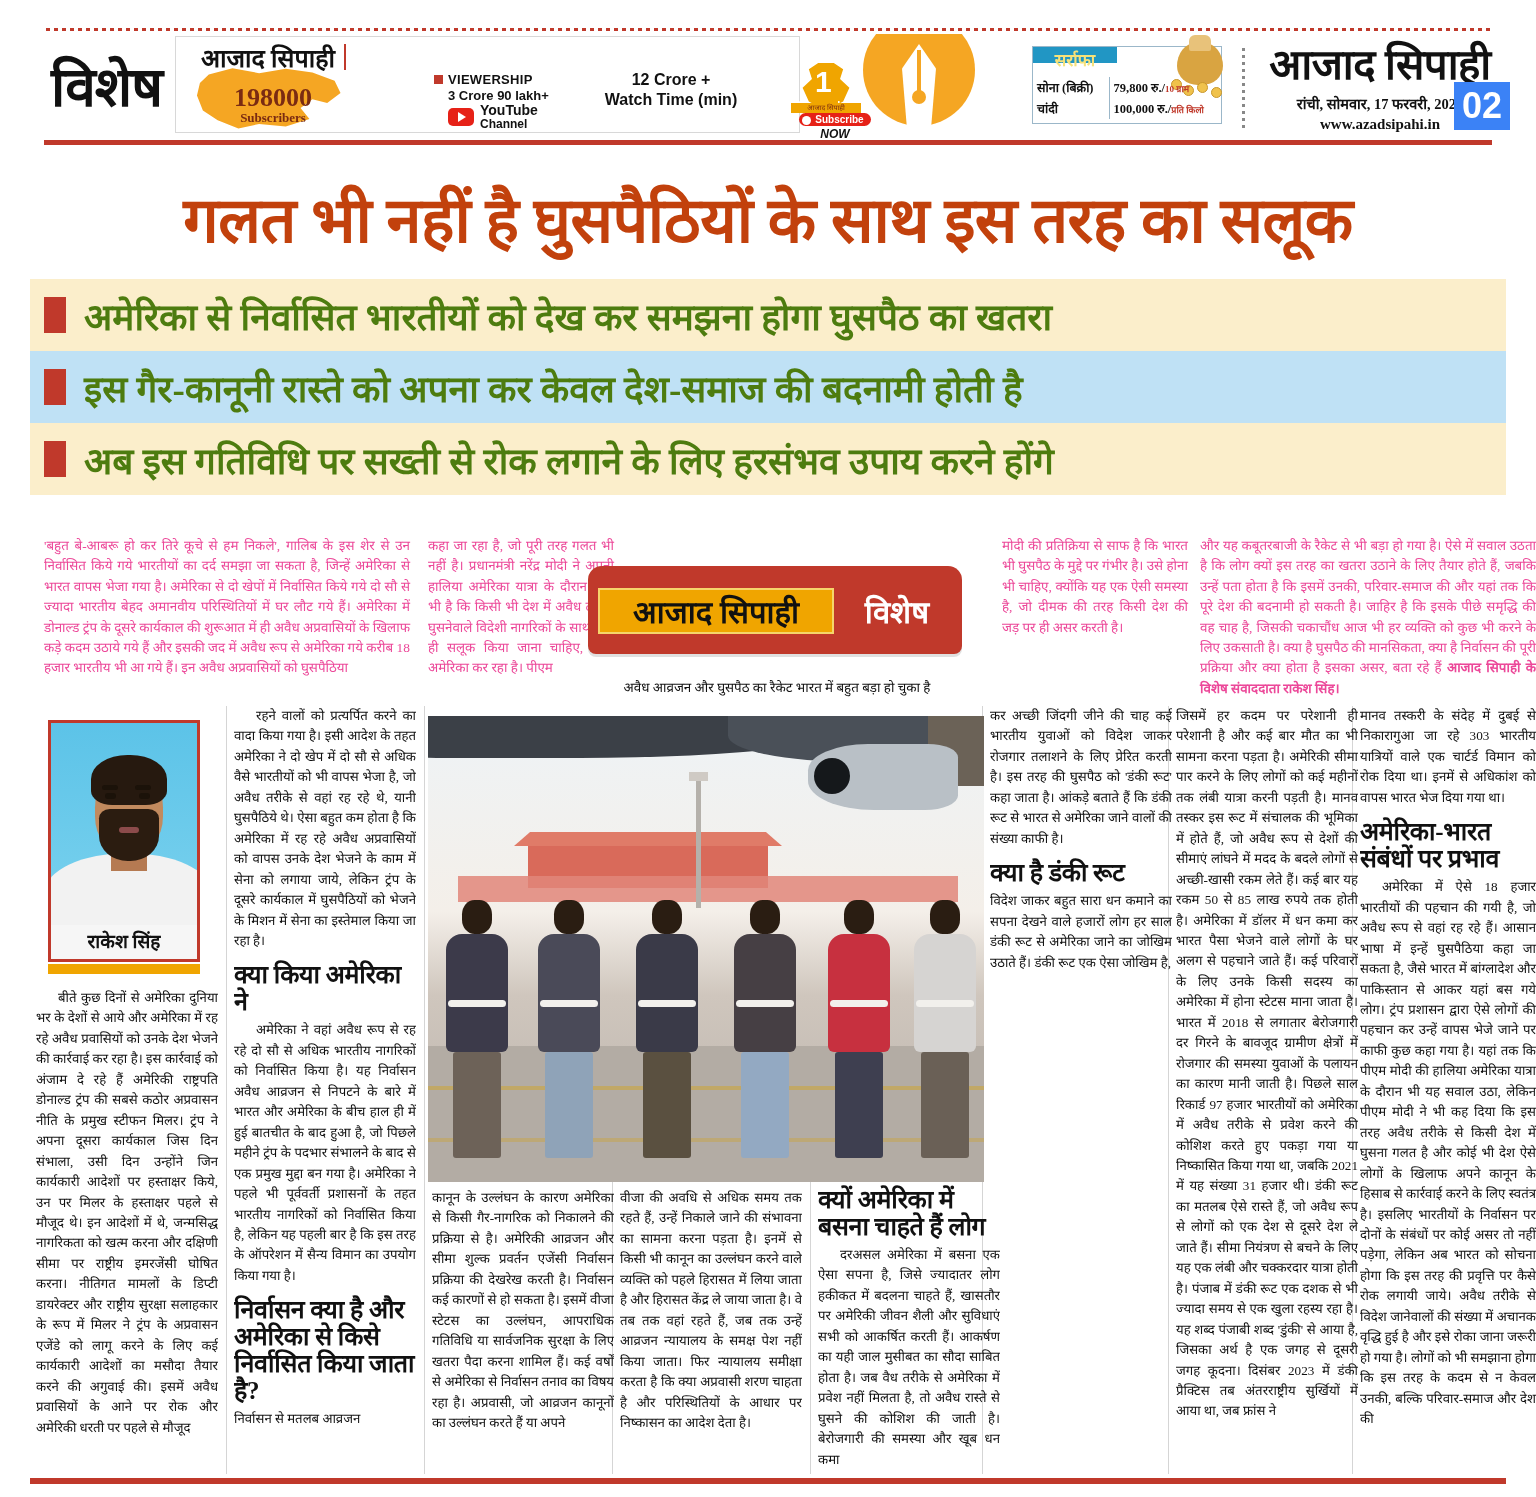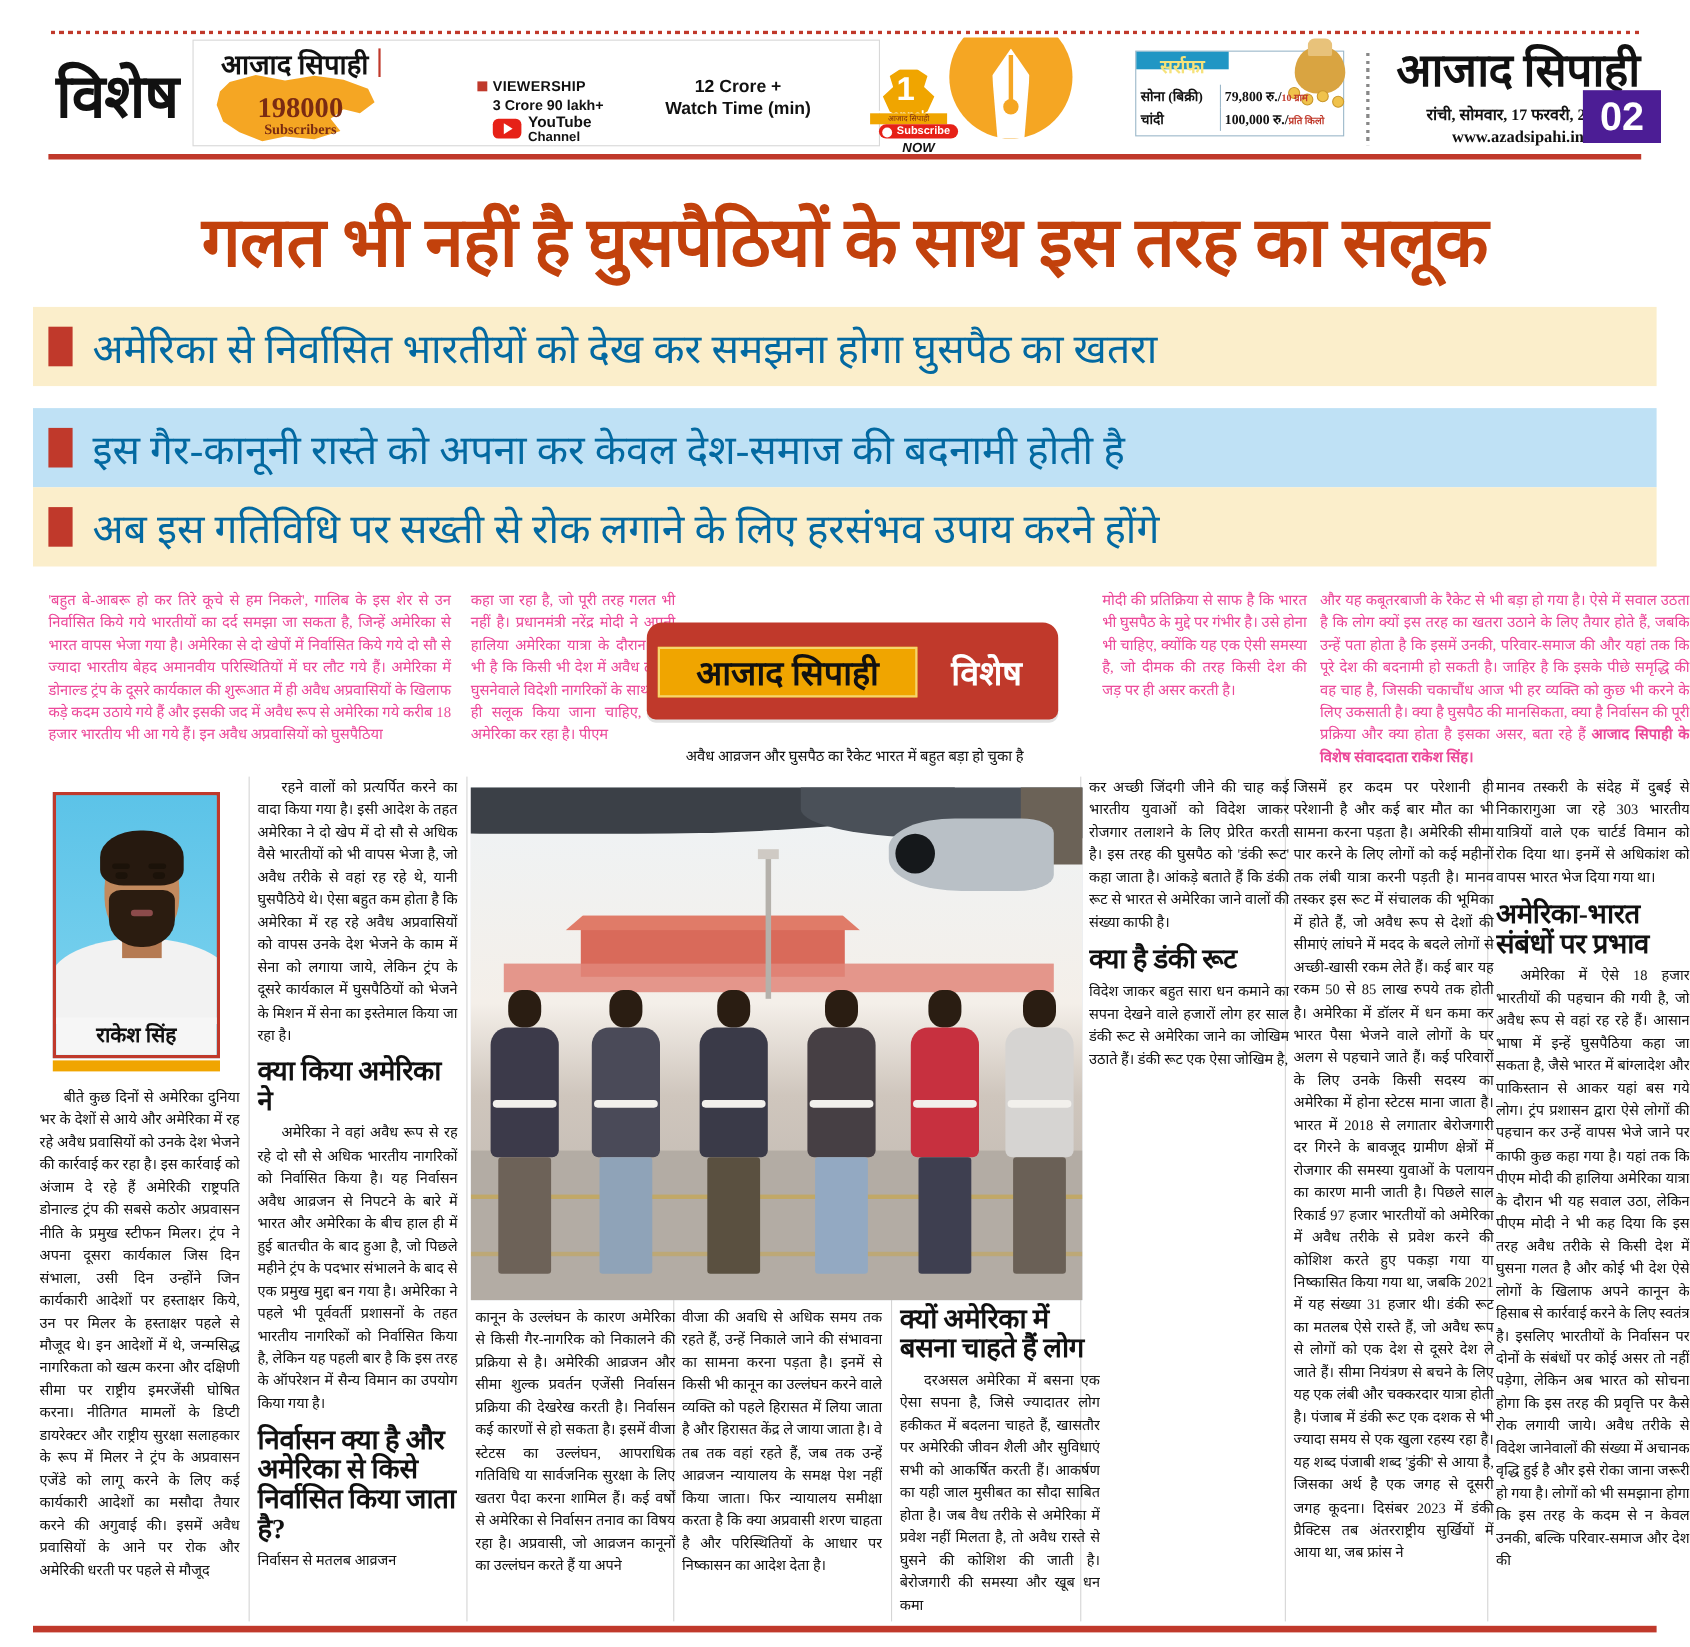--- a/index.html
+++ b/index.html
@@ -191,22 +191,22 @@
   .vdots {
     position:absolute; left:1242px; top:16px; width:3px; height:84px;
     background-image: repeating-linear-gradient(to bottom, #888 0 3px, transparent 3px 7px);
   }
 
   .brand-block { position:absolute; left:1258px; top:12px; width:244px; text-align:center; }
   .brand-name { font-size:42px; font-weight:700; color:#111; line-height:1; letter-spacing:-.5px; }
   .brand-date { font-size:14.5px; font-weight:700; color:#111; margin-top:7px; }
   .brand-url { font-size:15px; font-weight:700; color:#111; margin-top:3px; }
   .page-num {
-    position:absolute; right:26px; top:50px; width:71px; height:48px;
-    background:#4c1d95; color:#fff; font-size:36px; font-weight:700;
+    position:absolute; right:26px; top:50px; width:56px; height:48px;
+    background:#3b82f6; color:#fff; font-size:36px; font-weight:700;
     text-align:center; line-height:48px; font-family:"Liberation Sans",sans-serif;
   }
 
   .masthead-rule {
     position:absolute; left:44px; top:140px; width:1448px; height:5px; background:#c0392b;
   }
 
   
   .headline {
     position:absolute; left:30px; top:162px; width:1476px; height:110px;
@@ -216,26 +216,26 @@
     font-size:63px; font-weight:700; color:#c2410c; white-space:nowrap;
     letter-spacing:-.5px; font-family:"Liberation Serif", serif;
   }
 
   
   .bands { position:absolute; left:30px; top:279px; width:1476px; }
   .band {
     height:72px; display:flex; align-items:center; padding-left:14px;
   }
   .band.cream { background:#fbeecb; }
-  .band.blue  { background:#bfe1f5;margin-top:20px; }
+  .band.blue  { background:#bfe1f5; }
   .band .sq {
     width:22px; height:36px; background:#c0392b; flex:none; margin-right:18px;
   }
   .band .tx {
-    font-size:37px; font-weight:400; color:#0369a1; white-space:nowrap;
+    font-size:37px; font-weight:700; color:#4d7c0f; white-space:nowrap;
     font-family:"Liberation Serif", serif;
   }
 
   
   .intro {
     position:absolute; left:30px; top:536px; width:1476px; height:168px;
   }
   .intro-col {
     position:absolute; top:0; font-size:13.4px; line-height:1.52; color:#ec4899;
     text-align:justify; text-justify:inter-word; font-family:"Liberation Serif",serif;

